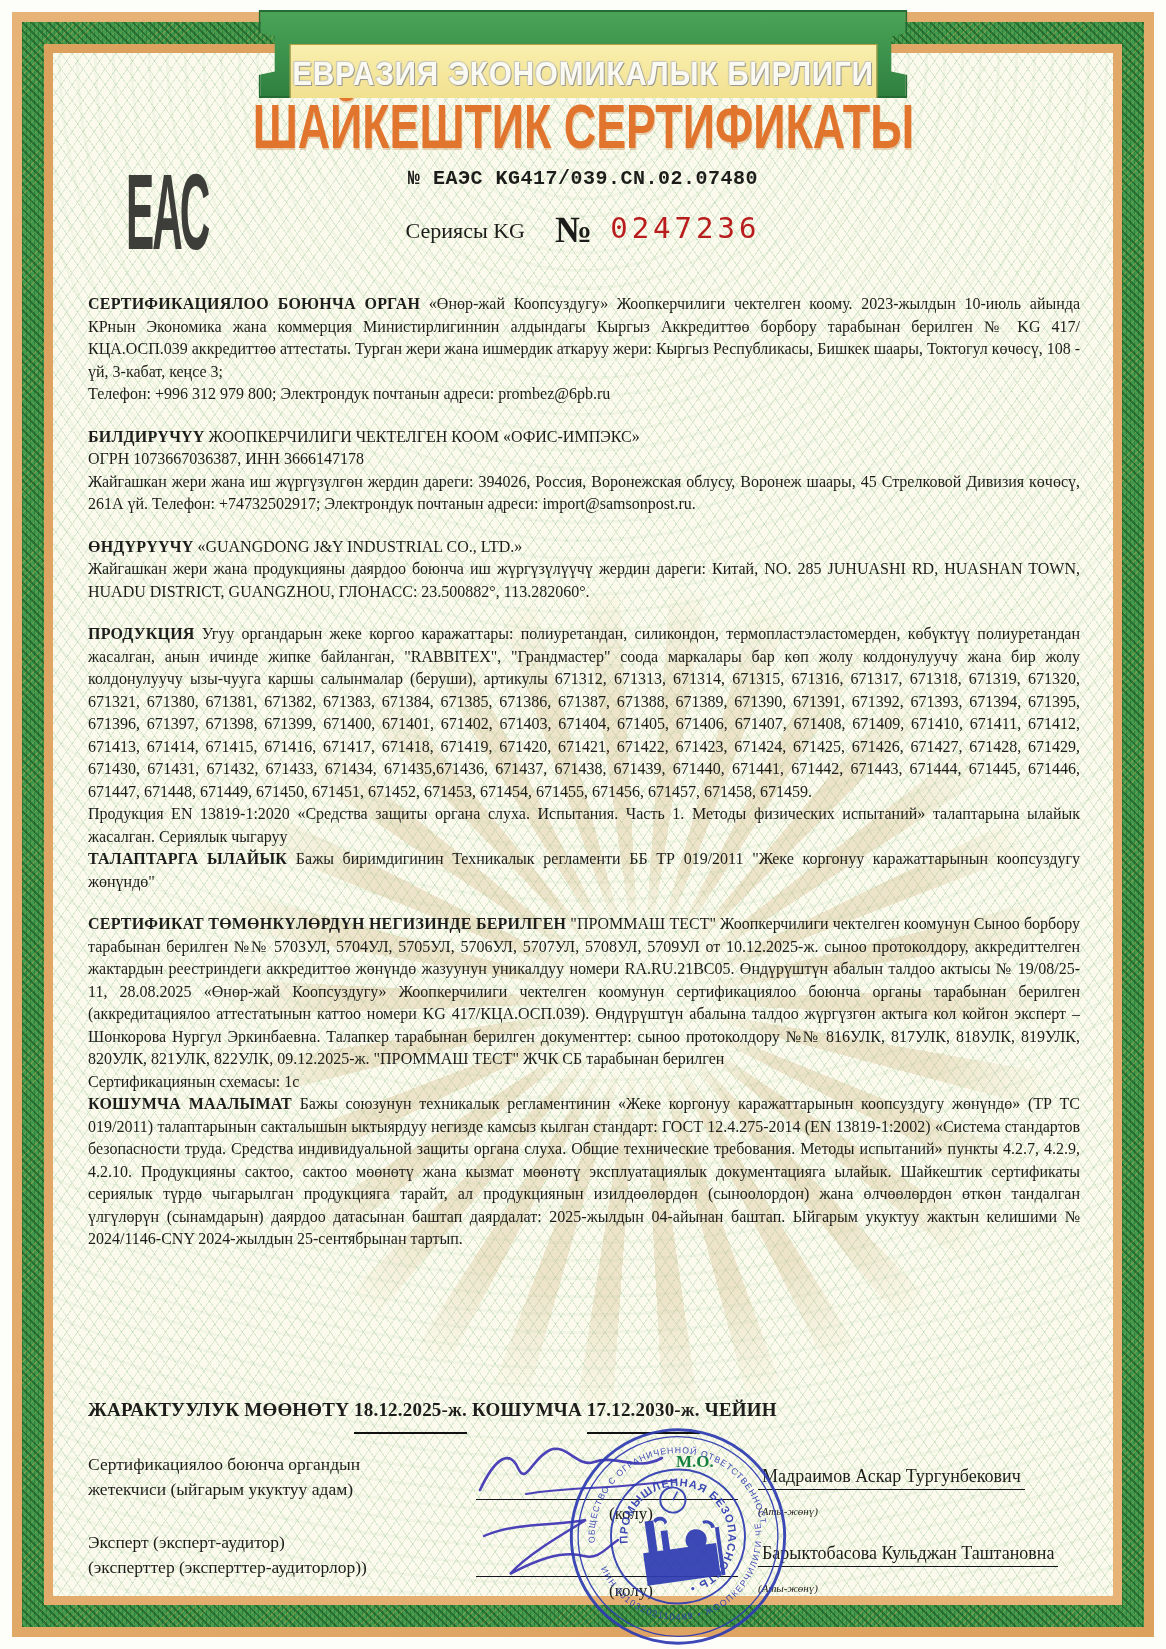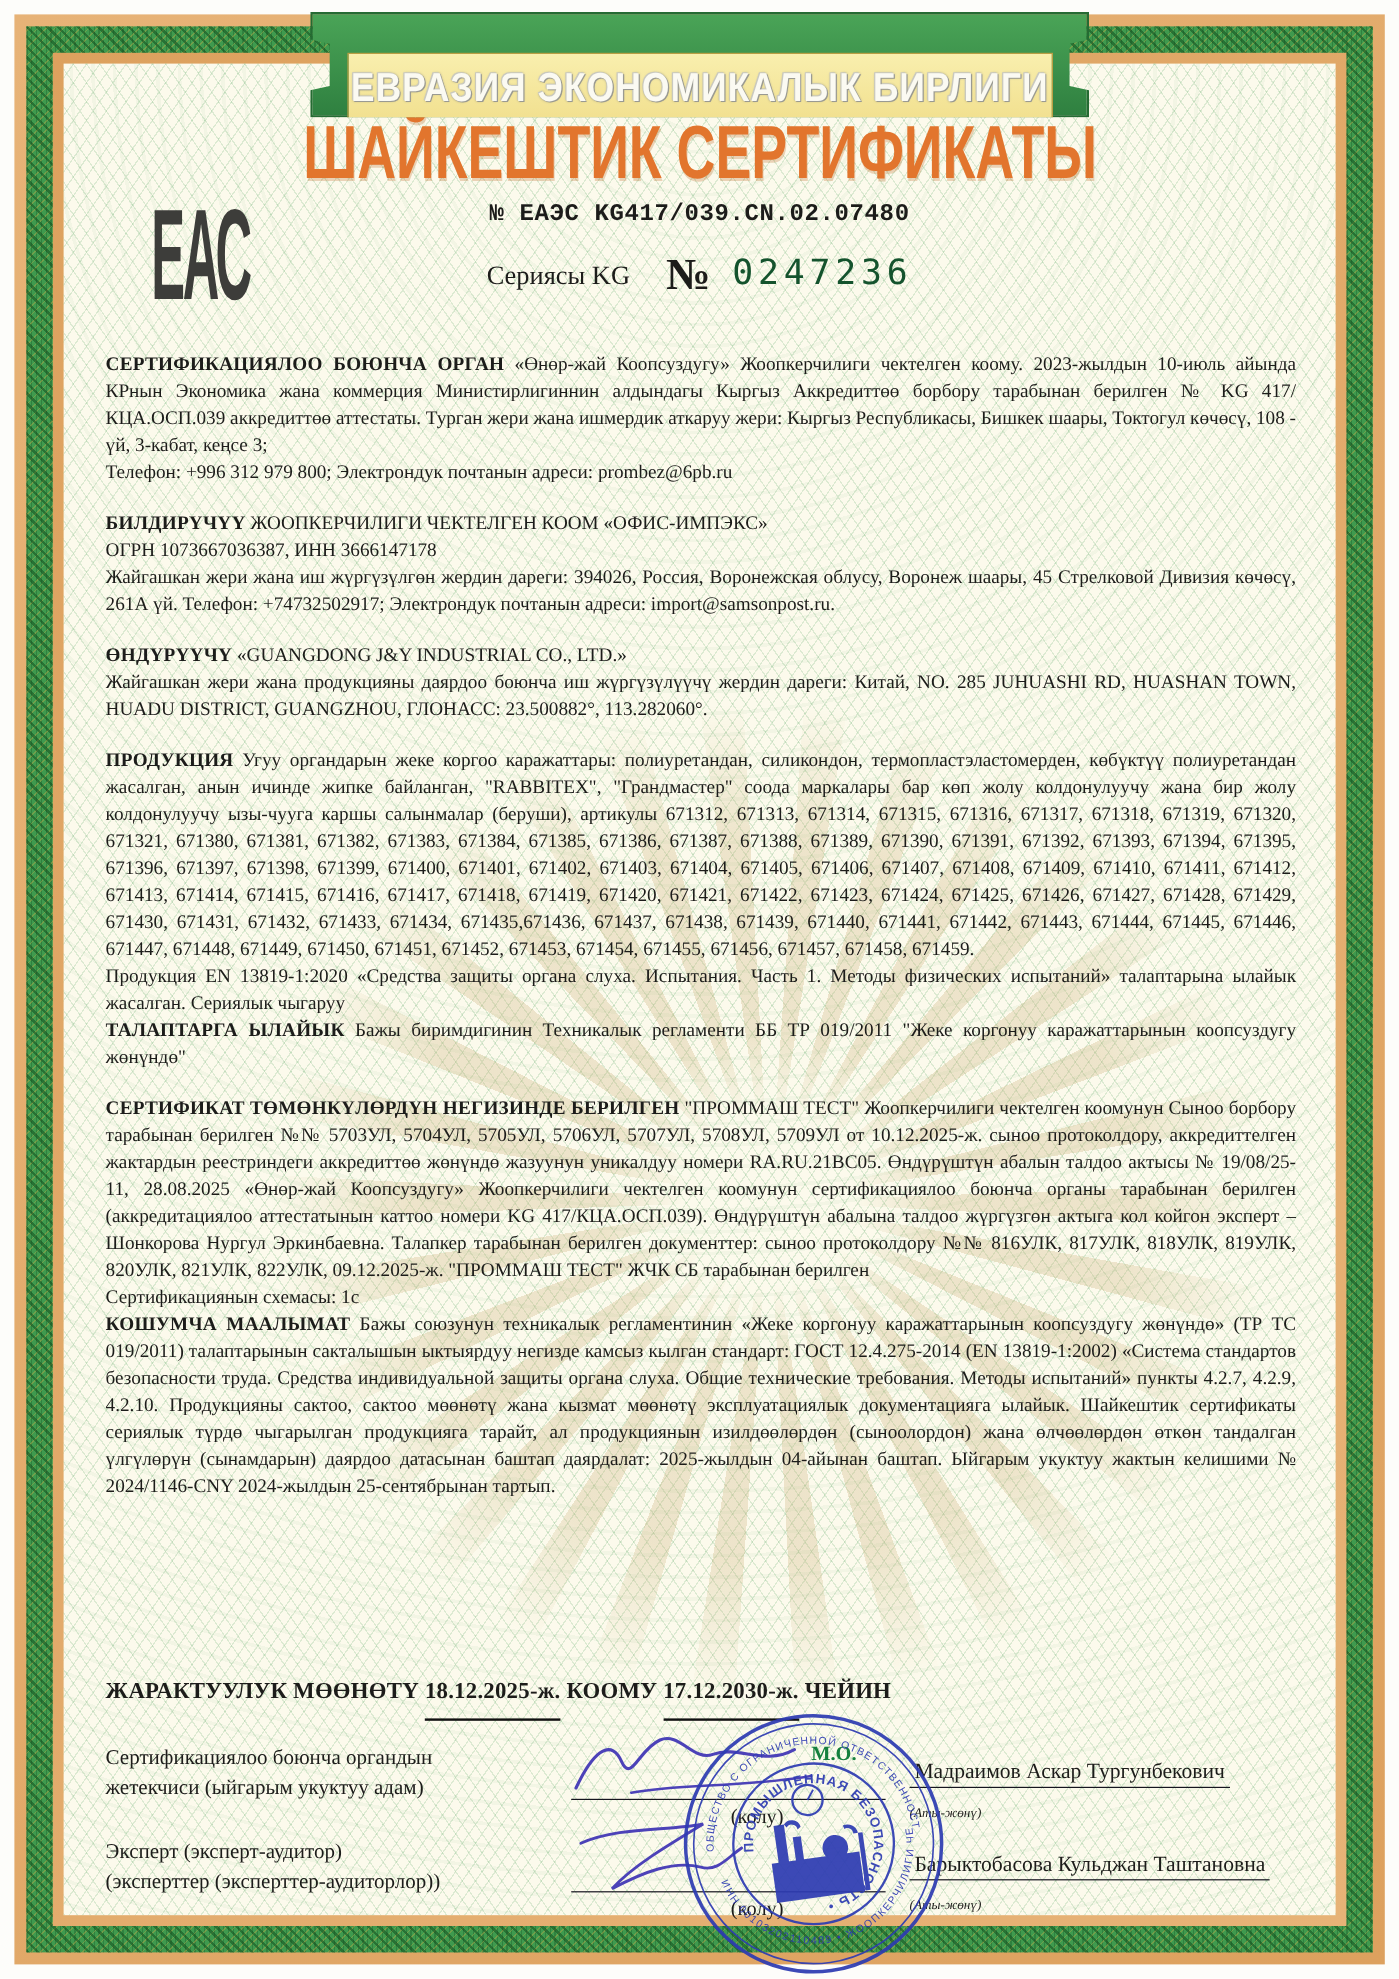--- a/index.html
+++ b/index.html
@@ -36,21 +36,21 @@
   .eac{position:absolute;left:126px;top:150px;font-family:"Liberation Sans",sans-serif;font-weight:bold;
       font-size:64px;color:#3d3d3a;letter-spacing:-3px;transform:scale(.66,1.68);transform-origin:left top;}
   .title-row{position:absolute;left:0;right:0;top:90px;text-align:center;white-space:nowrap;}
   .title-inner{display:inline-block;font-family:"Liberation Sans",sans-serif;font-weight:bold;font-size:56px;
       color:#e2752d;transform:scale(.80,1.12);transform-origin:center top;letter-spacing:0px;
       text-shadow:1px 2px 0 rgba(180,90,20,.25);}
   .certno{position:absolute;left:0;right:0;top:167px;text-align:center;font-weight:bold;font-size:20px;letter-spacing:.5px;font-family:Liberation Mono, monospace;}
   .series{position:absolute;left:0;right:0;top:208px;text-align:center;}
   .series .lbl{font-size:22px;}
   .series .nosign{font-weight:bold;font-size:37px;margin-left:26px;vertical-align:-4px;}
-  .series .num{font-family:"DejaVu Sans Mono",monospace;font-size:29px;color:#14532d;letter-spacing:4px;margin-left:14px;}
+  .series .num{font-family:"DejaVu Sans Mono",monospace;font-size:29px;color:#b91c1c;letter-spacing:4px;margin-left:14px;}
   
   .bodyflow{position:absolute;left:35px;top:240px;width:992px;height:1115px;overflow:hidden;
       font-size:16px;line-height:22.5px;text-align:justify;}
   .sec{margin:0 0 20px 0;}
   .sec b{letter-spacing:.2px;}
   .tight{margin-bottom:0;}
   .nj{text-align:left;}
   
   .validity{position:absolute;left:88px;top:1399px;font-size:19px;font-weight:bold;letter-spacing:.2px;}
   .validity .d{border-bottom:2px solid #111;padding-bottom:12px;}
@@ -110,21 +110,21 @@
   <div class="certno">№ ЕАЭС KG417/039.CN.02.07480</div>
   <div class="series">
     <span class="lbl">Сериясы KG</span>
     <span class="nosign">№</span>
     <span class="num">0247236</span>
   </div>
 
   <div class="validity">
     <span>ЖАРАКТУУЛУК МӨӨНӨТҮ</span>
     <span class="d">18.12.2025-ж.</span>
-    <span>КООМУ</span>
+    <span>КОШУМЧА</span>
     <span class="d">17.12.2030-ж.</span>
     <span>ЧЕЙИН</span>
   </div>
 
   <div class="roles r1">
     <span>Сертификациялоо боюнча органдын</span><br>
     <span>жетекчиси (ыйгарым укуктуу адам)</span>
   </div>
   <div class="roles r2">
     <span>Эксперт (эксперт-аудитор)</span><br>

